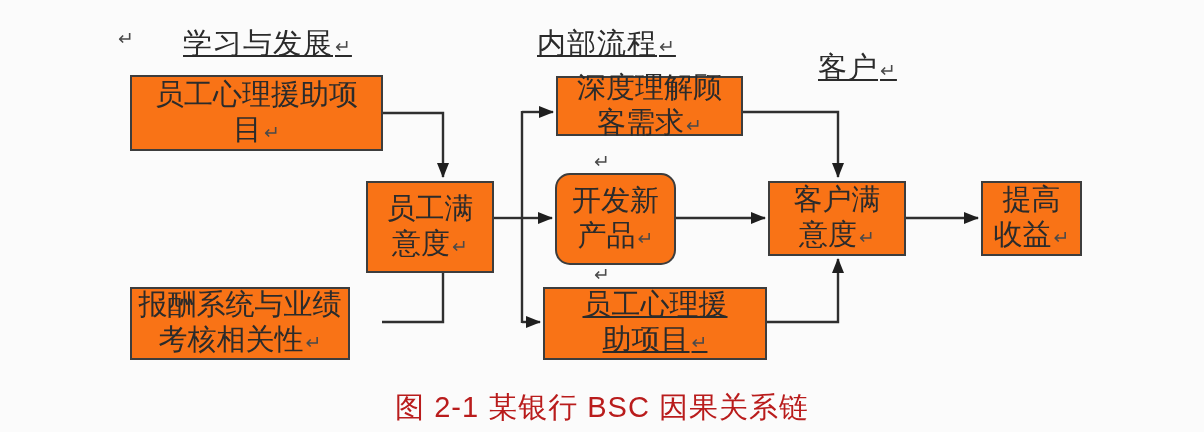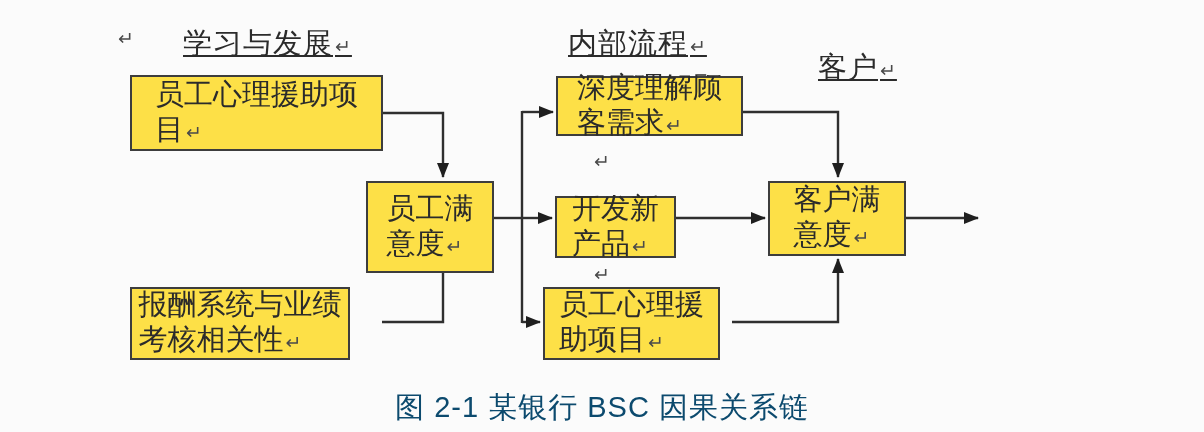--- a/index.html
+++ b/index.html
@@ -29,25 +29,25 @@
     letter-spacing: 1px;
     white-space: nowrap;
     z-index: 2;
     color: #2b2b2b;
     text-decoration: underline;
   }
   .box {
     position: absolute;
     box-sizing: border-box;
     border: 2px solid #3d3d3d;
-    background: #fde047;
+    background: #f97316;
     display: flex;
     align-items: center;
     justify-content: center;
-    text-align: left;
+    text-align: center;
     font-size: 29px;
     line-height: 35px;
     z-index: 2;
     color: #2b2b2b;
   }
   .box-text { white-space: pre-line; }
   .pilcrow {
     font-size: 19px;
     color: #4a4a4a;
     vertical-align: baseline;
@@ -61,21 +61,21 @@
   }
   .caption {
     position: absolute;
     left: 0;
     top: 388px;
     width: 100%;
     text-align: center;
     font-size: 29px;
     letter-spacing: 1px;
     z-index: 2;
-    color: #0c4a6e;
+    color: #b91c1c;
   }
 </style>
 </head>
 <body>
 
 <div class="canvas">
 
   <svg class="edges" viewBox="0 0 1204 432" xmlns="http://www.w3.org/2000/svg">
     <defs>
       <marker id="arw" markerUnits="userSpaceOnUse" markerWidth="16" markerHeight="12" refX="14" refY="6" orient="auto">
@@ -95,21 +95,21 @@
       <path d="M732,322 H838 V259" marker-end="url(#arw)"></path>
       <path d="M906,218 H978" marker-end="url(#arw)"></path>
     </g>
   </svg>
 
   <span class="pilcrow-float" style="left:118px; top:27px;">↵</span>
 
   <div class="hdr" style="left:183px; top:24px;">
     <span>学习与发展</span><span class="pilcrow">↵</span>
   </div>
-  <div class="hdr" style="left:568px; top:24px;">
+  <div class="hdr" style="left:537px; top:24px;">
     <span>内部流程</span><span class="pilcrow">↵</span>
   </div>
   <div class="hdr" style="left:818px; top:24px;margin-top:24px;">
     <span>客户</span><span class="pilcrow">↵</span>
   </div>
 
   <div class="box" style="left:130px; top:75px; width:253px; height:76px;">
     <div><span class="box-text">员工心理援助项
 目</span><span class="pilcrow">↵</span></div>
   </div>
@@ -122,34 +122,38 @@
   <div class="box" style="left:366px; top:181px; width:128px; height:92px;">
     <div><span class="box-text">员工满
 意度</span><span class="pilcrow">↵</span></div>
   </div>
 
   <div class="box" style="left:556px; top:76px; width:187px; height:60px;">
     <div><span class="box-text">深度理解顾
 客需求</span><span class="pilcrow">↵</span></div>
   </div>
 
-  <div class="box" style="left:555px; top:196px; width:121px; height:62px;">
+  <div class="box" style="left:555px; top:173px; width:121px; height:92px;border-radius:15px;">
     <div><span class="box-text">开发新
 产品</span><span class="pilcrow">↵</span></div>
   </div>
 
-  <div class="box" style="left:543px; top:287px; width:177px; height:73px;">
+  <div class="box" style="left:543px; top:287px; width:224px; height:73px;text-decoration:underline;">
     <div><span class="box-text">员工心理援
 助项目</span><span class="pilcrow">↵</span></div>
   </div>
 
   <div class="box" style="left:768px; top:181px; width:138px; height:75px;">
     <div><span class="box-text">客户满
 意度</span><span class="pilcrow">↵</span></div>
   </div>
 
+  <div class="box" style="left:981px; top:181px; width:101px; height:75px;">
+    <div><span class="box-text">提高
+收益</span><span class="pilcrow">↵</span></div>
+  </div>
 
   <span class="pilcrow-float" style="left:594px; top:150px;">↵</span>
   <span class="pilcrow-float" style="left:594px; top:263px;">↵</span>
 
   <div class="caption">图 2-1 某银行 BSC 因果关系链</div>
 
 </div>
 
 </body></html>

